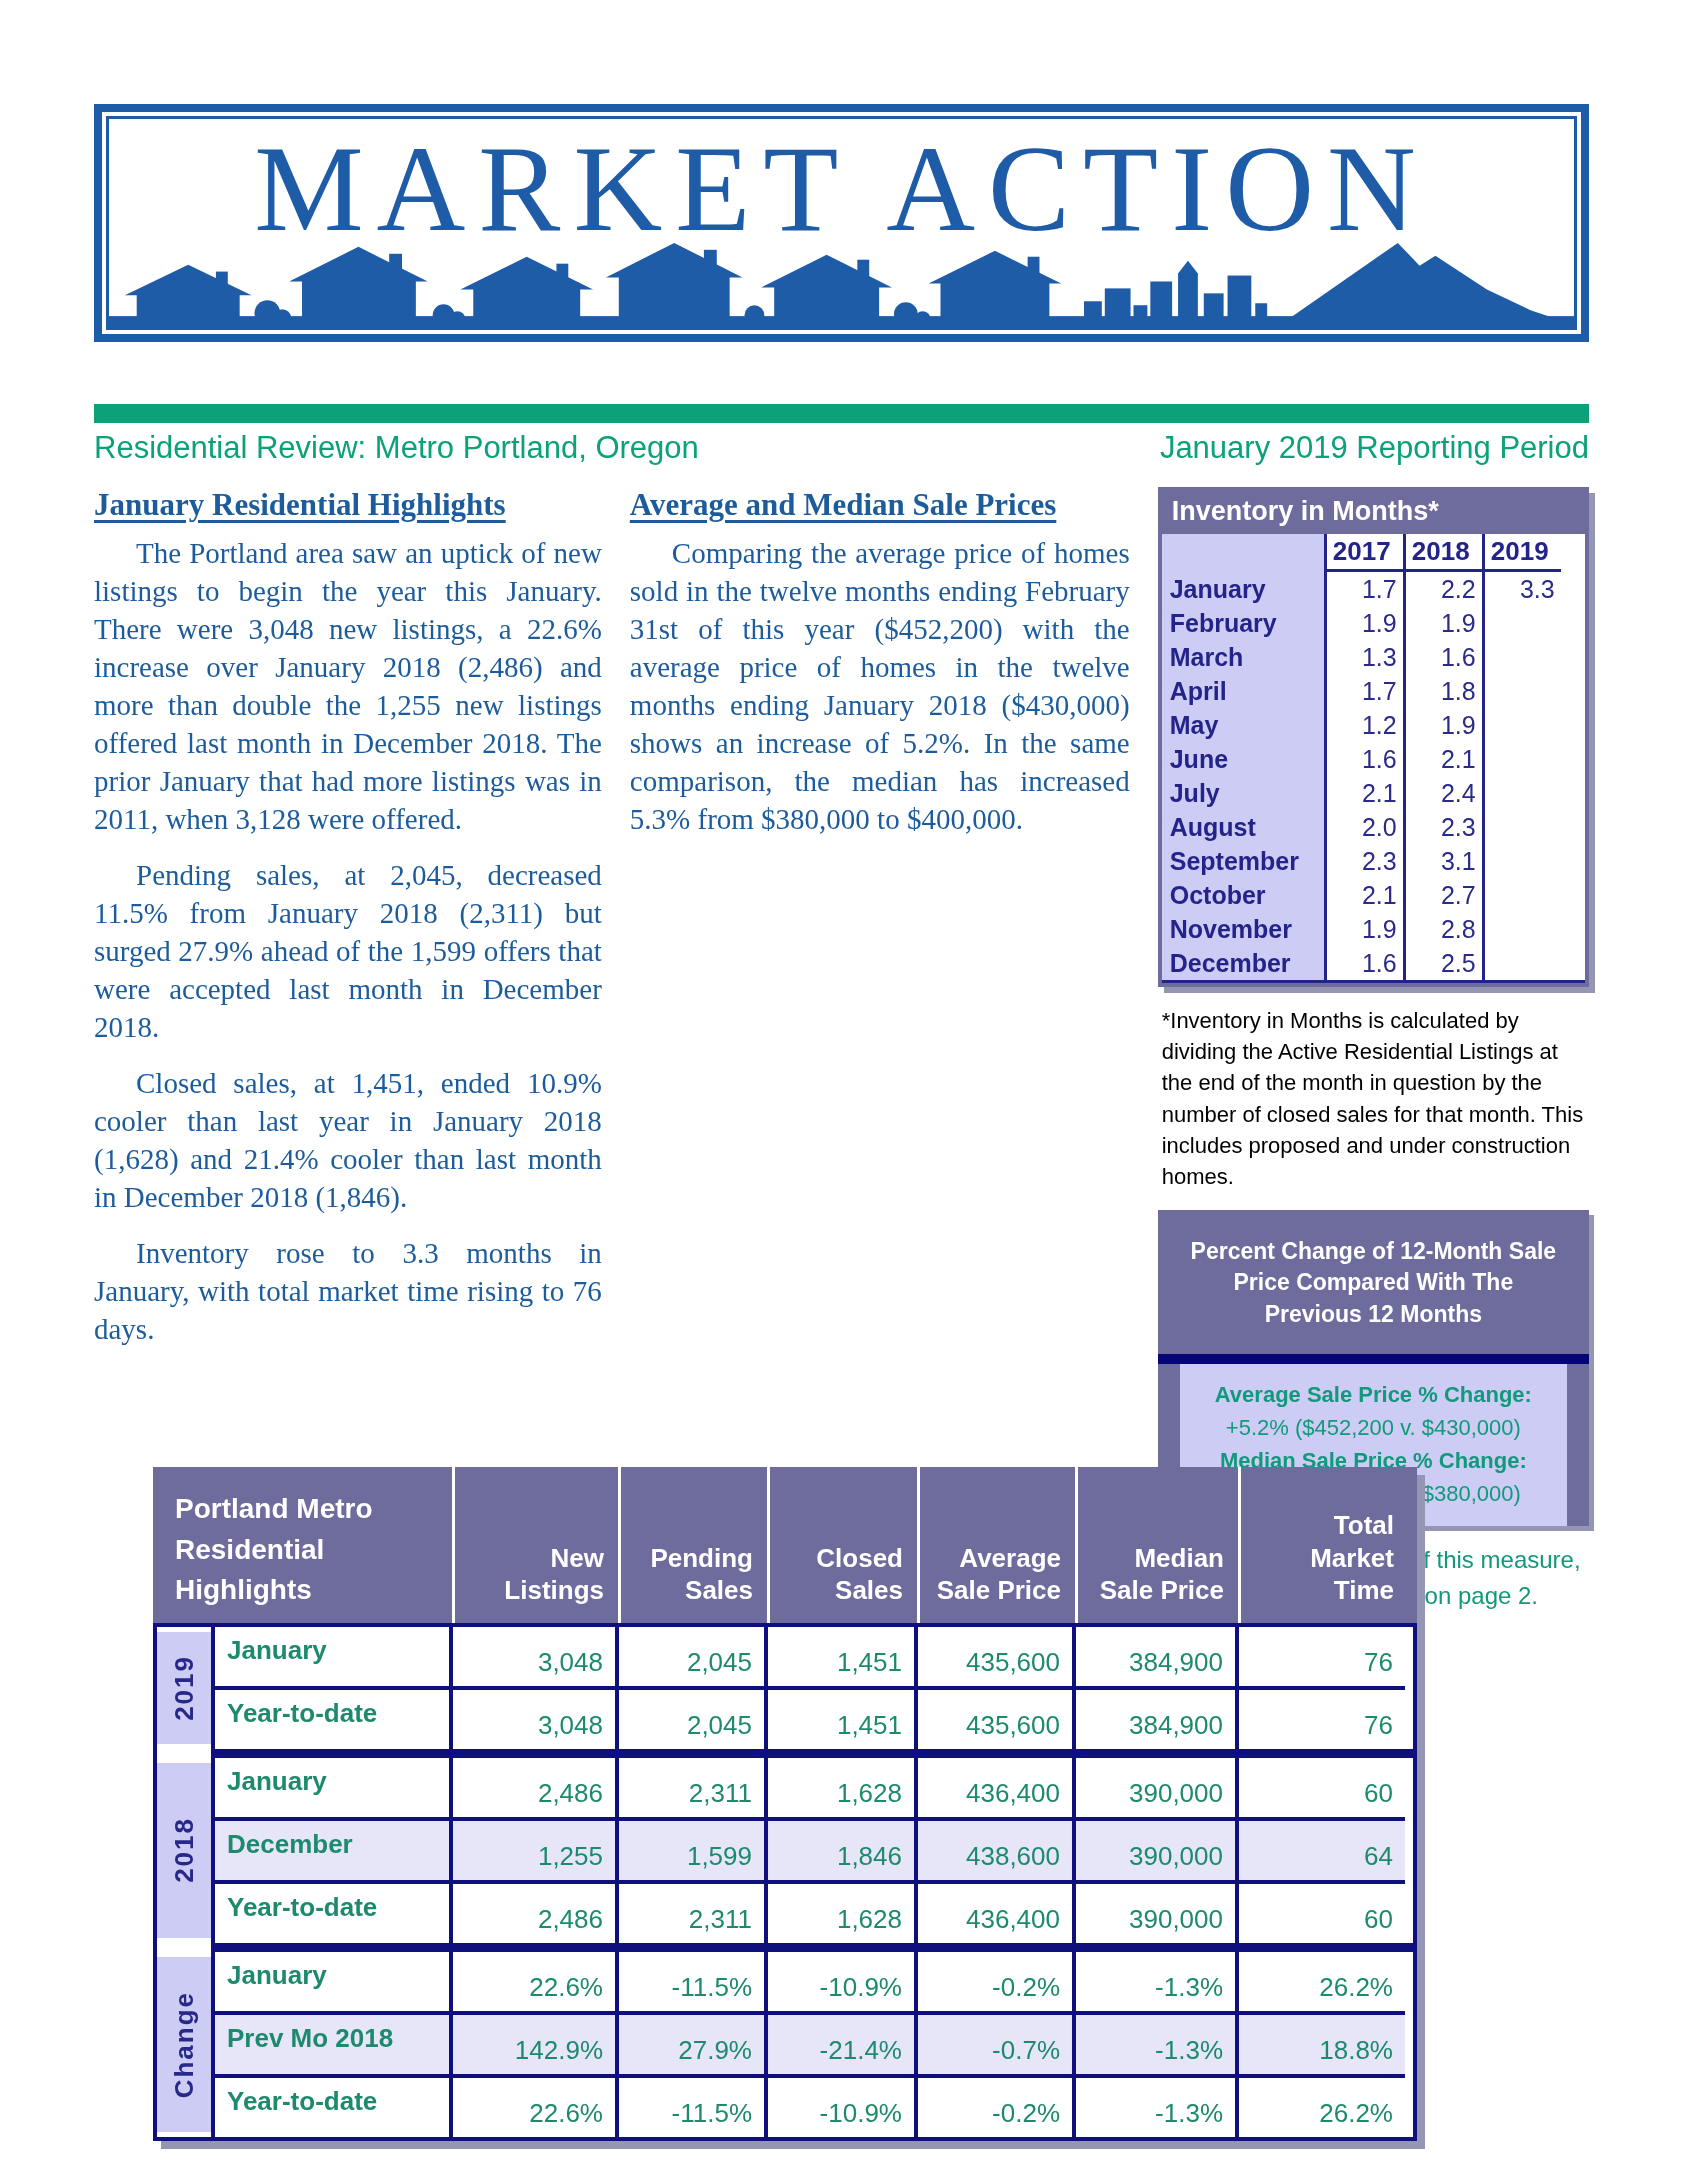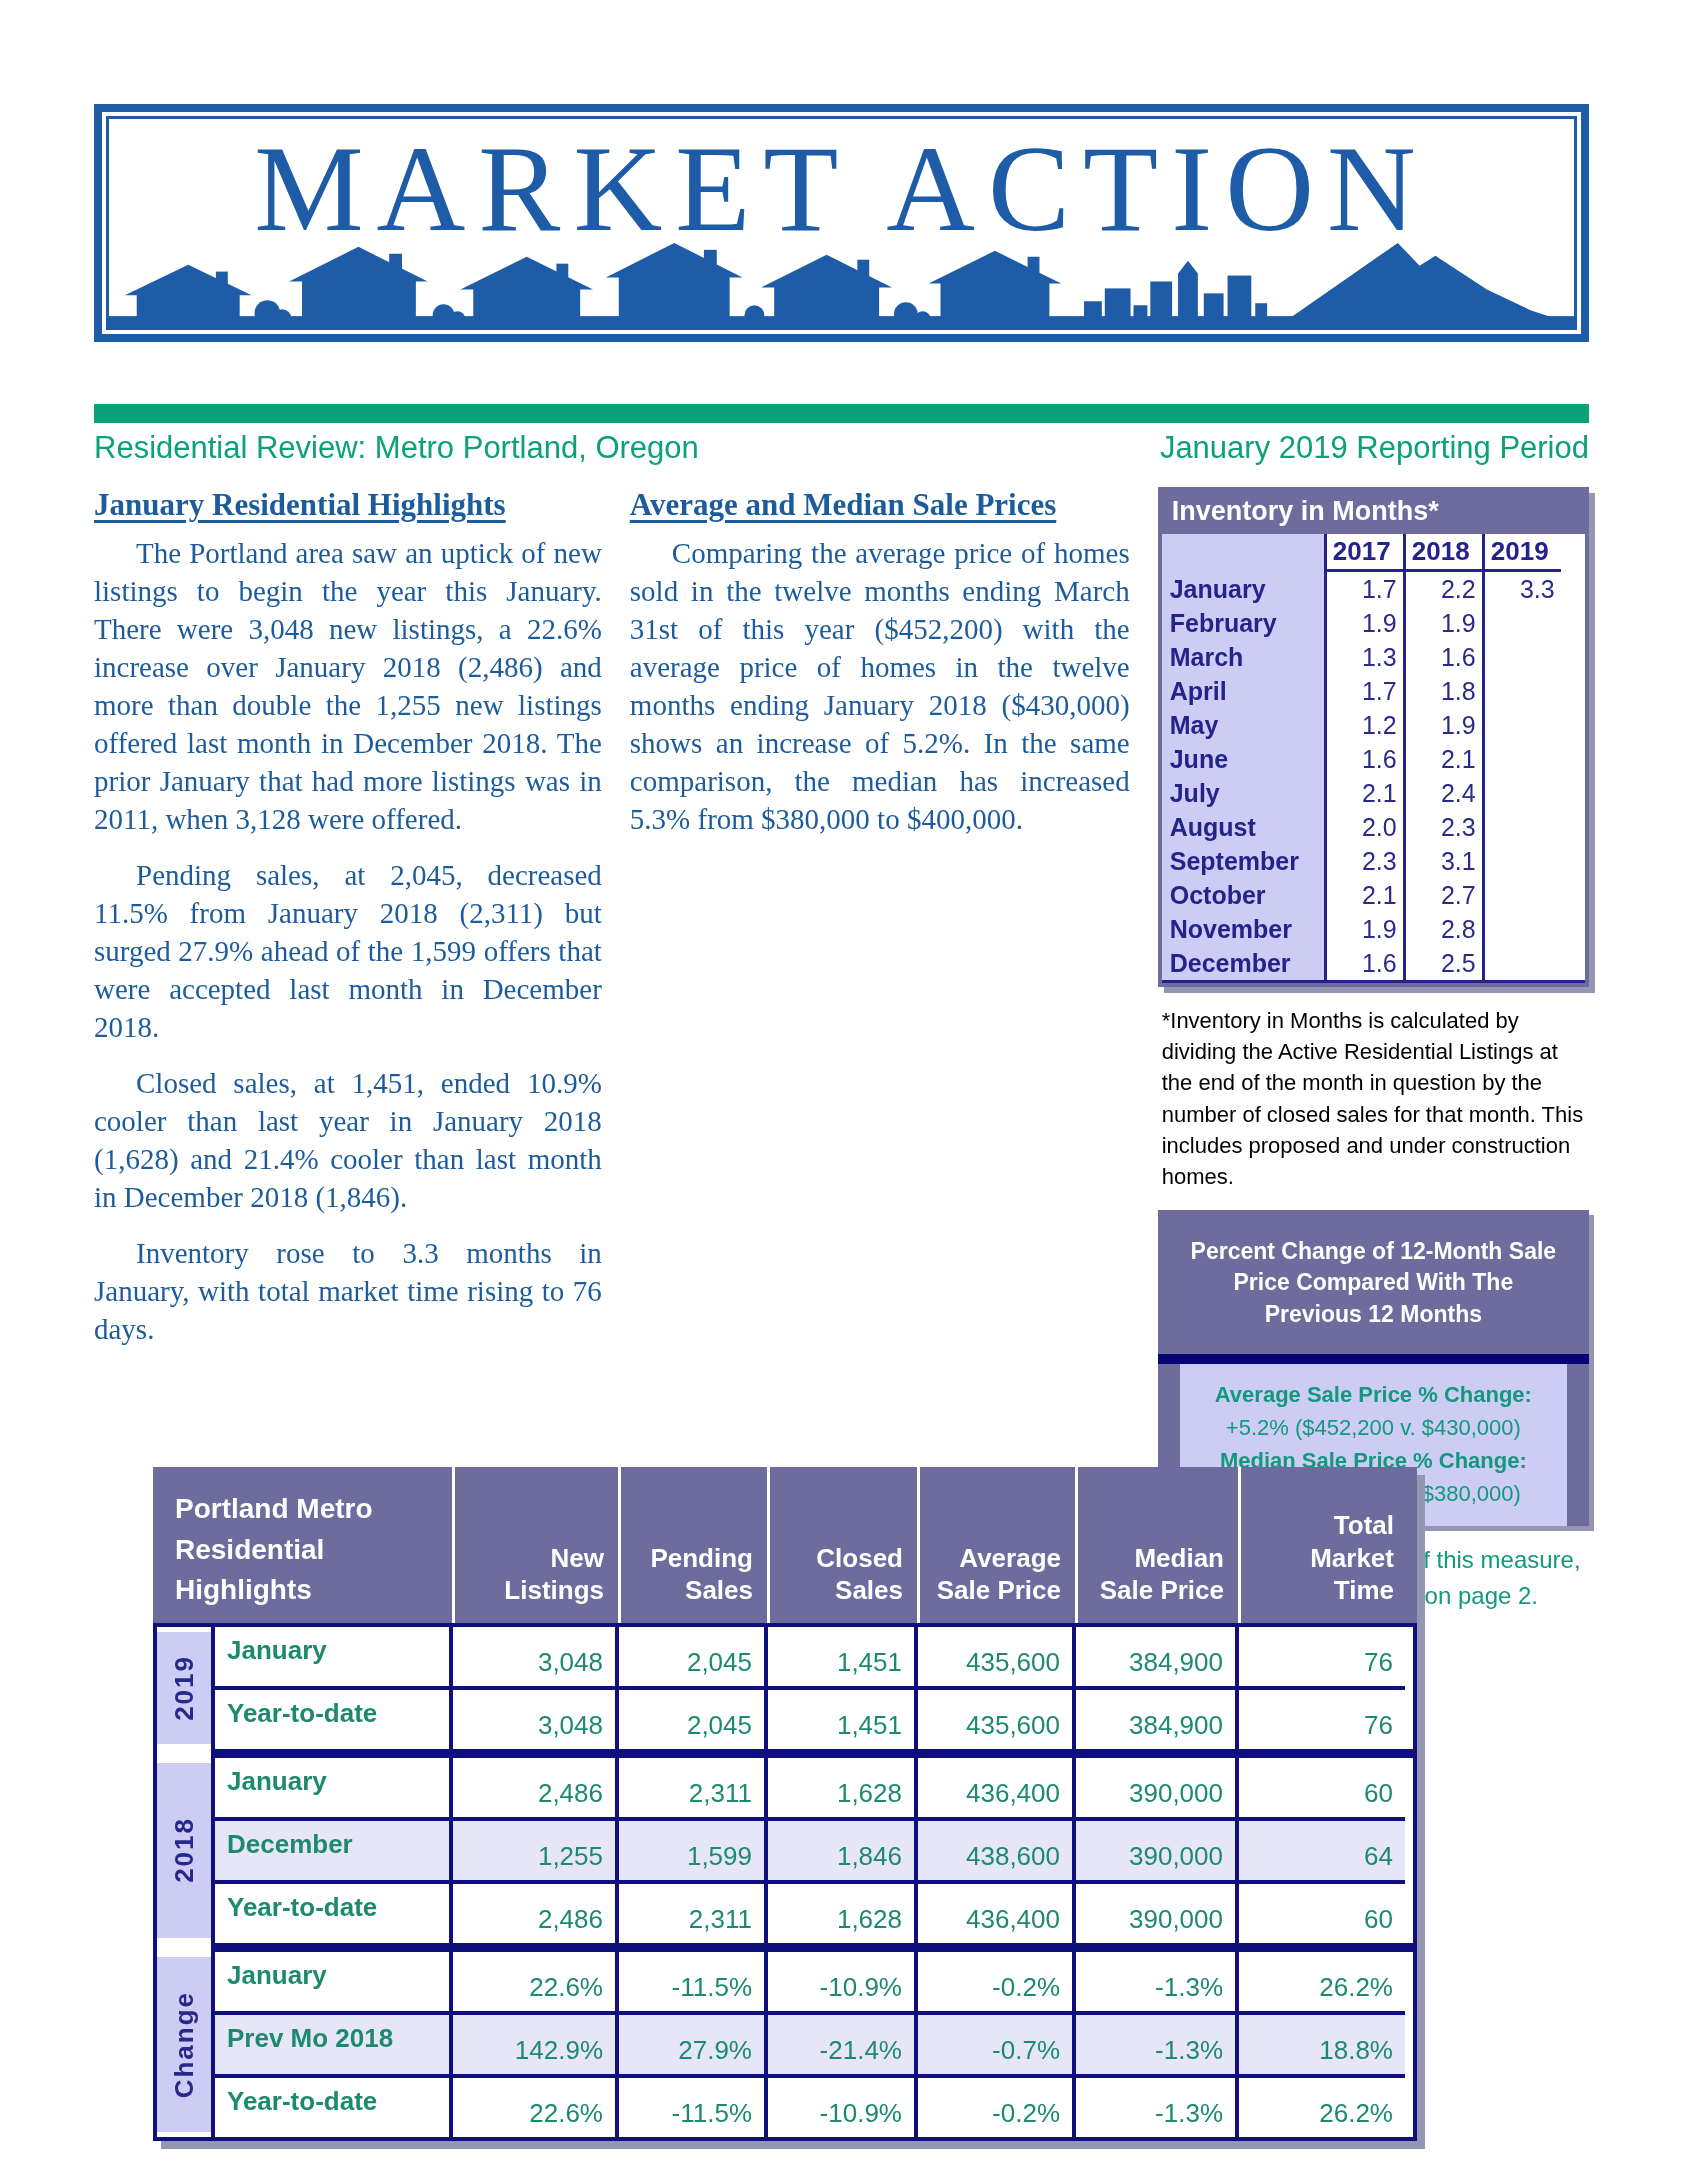--- a/index.html
+++ b/index.html
@@ -147,21 +147,21 @@
     <div class="col-left article">
       <h2>January Residential Highlights</h2>
       <p>The Portland area saw an uptick of new listings to begin the year this January. There were 3,048 new listings, a 22.6% increase over January 2018 (2,486) and more than double the 1,255 new listings offered last month in December 2018. The prior January that had more listings was in 2011, when 3,128 were offered.</p>
       <p>Pending sales, at 2,045, decreased 11.5% from January 2018 (2,311) but surged 27.9% ahead of the 1,599 offers that were accepted last month in December 2018.</p>
       <p>Closed sales, at 1,451, ended 10.9% cooler than last year in January 2018 (1,628) and 21.4% cooler than last month in December 2018 (1,846).</p>
       <p>Inventory rose to 3.3 months in January, with total market time rising to 76 days.</p>
     </div>
 
     <div class="col-mid article">
       <h2>Average and Median Sale Prices</h2>
-      <p>Comparing the average price of homes sold in the twelve months ending March 31st of this year ($452,200) with the average price of homes in the twelve months ending January 2018 ($430,000) shows an increase of 5.2%. In the same comparison, the median has increased 5.3% from $380,000 to $400,000.</p>
+      <p>Comparing the average price of homes sold in the twelve months ending February 31st of this year ($452,200) with the average price of homes in the twelve months ending January 2018 ($430,000) shows an increase of 5.2%. In the same comparison, the median has increased 5.3% from $380,000 to $400,000.</p>
     </div>
 
     <div class="col-right">
 
       <div class="inv-table">
         <div class="inv-title">Inventory in Months*</div>
         <div class="inv-grid">
             <div class="inv-corner"></div>
             <div class="inv-year">2017</div>
             <div class="inv-year">2018</div>

